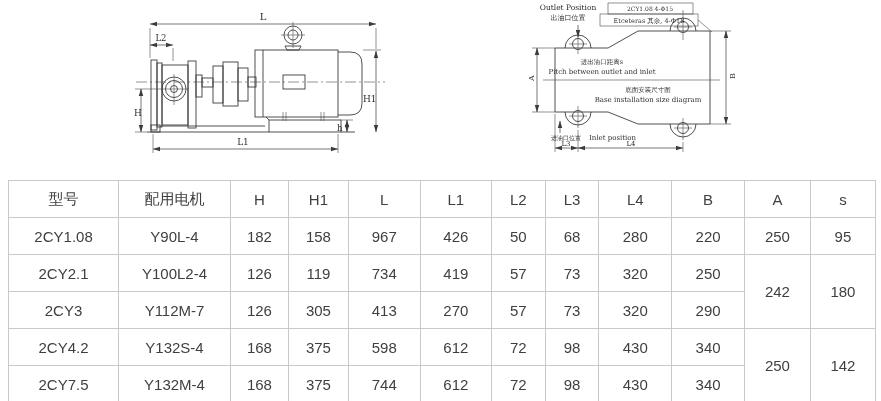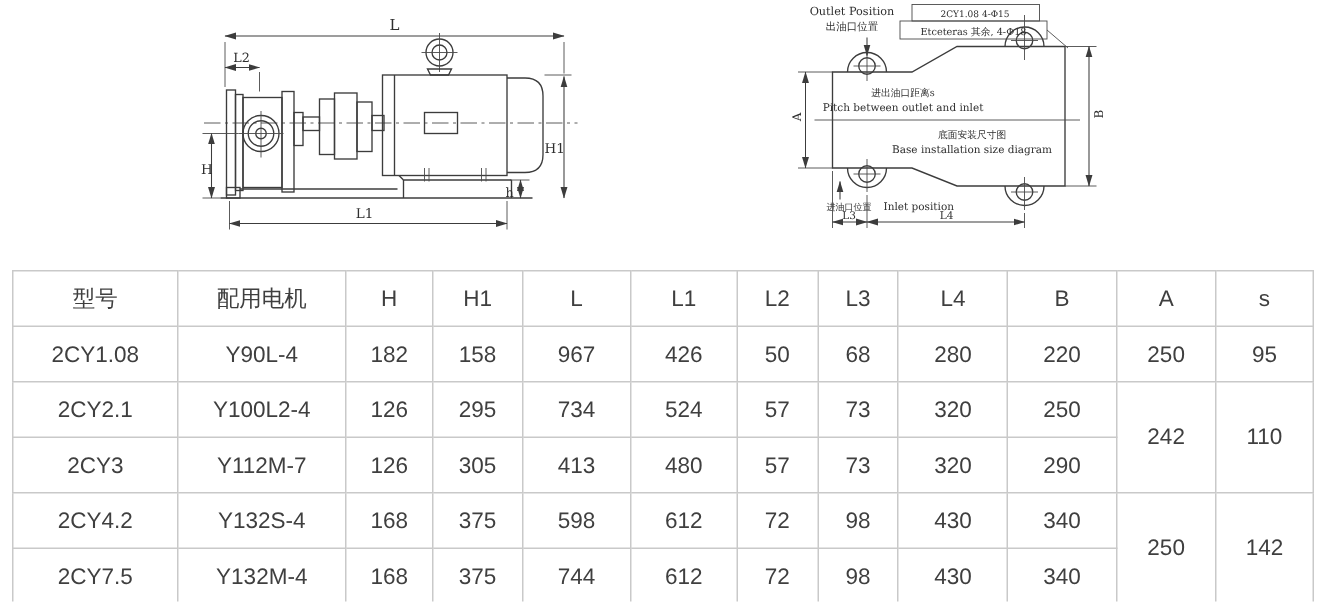--- a/index.html
+++ b/index.html
@@ -212,37 +212,37 @@
         <td>68</td>
         <td>280</td>
         <td>220</td>
         <td>250</td>
         <td>95</td>
       </tr>
       <tr>
         <td>2CY2.1</td>
         <td>Y100L2-4</td>
         <td>126</td>
-        <td>295</td>
+        <td>119</td>
         <td>734</td>
-        <td>524</td>
+        <td>419</td>
         <td>57</td>
         <td>73</td>
         <td>320</td>
         <td>250</td>
         <td rowspan="2">242</td>
-        <td rowspan="2">110</td>
+        <td rowspan="2">180</td>
       </tr>
       <tr>
         <td>2CY3</td>
         <td>Y112M-7</td>
         <td>126</td>
         <td>305</td>
         <td>413</td>
-        <td>480</td>
+        <td>270</td>
         <td>57</td>
         <td>73</td>
         <td>320</td>
         <td>290</td>
       </tr>
       <tr>
         <td>2CY4.2</td>
         <td>Y132S-4</td>
         <td>168</td>
         <td>375</td>

